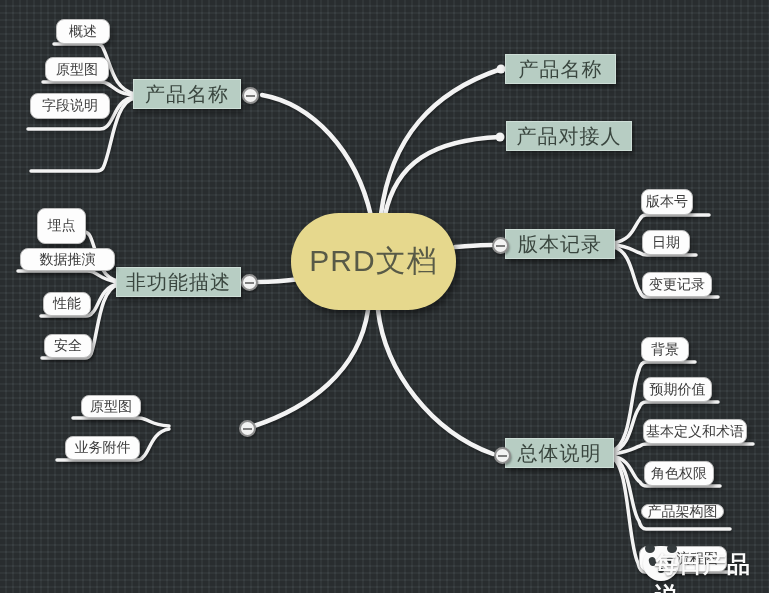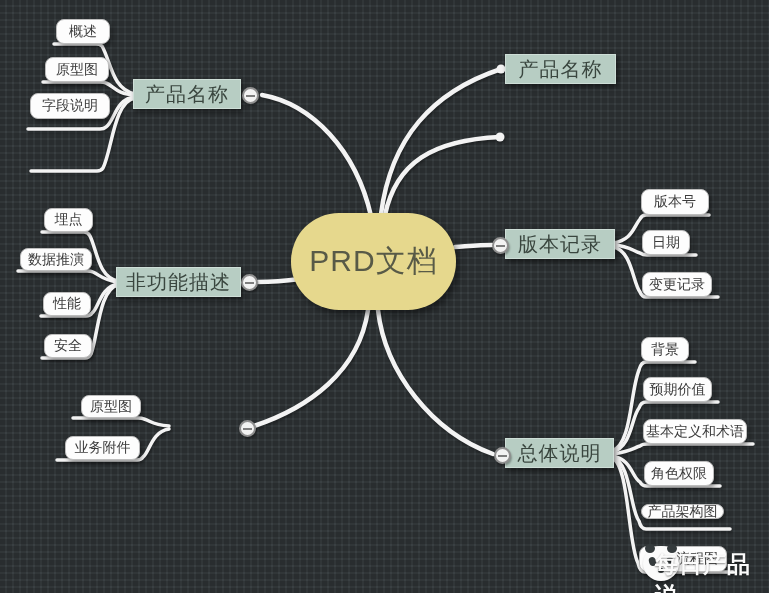--- a/index.html
+++ b/index.html
@@ -104,42 +104,43 @@
       <path d="M612,458 C629,464 628,545 638,563 Q640,572 645,572 L733,572"></path>
     </g>
   </svg>
 
   <div class="node center" style="left:291px;top:213px;width:165px;height:97px">PRD文档</div>
 
   <div class="node branch" style="left:133px;top:79px;width:108px;height:30px">产品名称</div>
   <div class="node branch" style="left:116px;top:267px;width:125px;height:30px">非功能描述</div>
 
   <div class="node branch" style="left:505px;top:54px;width:111px;height:30px">产品名称</div>
+  <div class="node branch" style="left:506px;top:121px;width:126px;height:30px">产品对接人</div>
   <div class="node branch" style="left:505px;top:229px;width:110px;height:30px">版本记录</div>
   <div class="node branch" style="left:505px;top:438px;width:109px;height:30px">总体说明</div>
 
   <div class="collapse" style="left:242px;top:87px"></div>
   <div class="collapse" style="left:241px;top:274px"></div>
   <div class="collapse" style="left:239px;top:420px"></div>
   <div class="collapse" style="left:492px;top:237px"></div>
   <div class="collapse" style="left:494px;top:447px"></div>
 
   <div class="node leaf" style="left:56px;top:19px;width:54px;height:25px">概述</div>
   <div class="node leaf" style="left:45px;top:57px;width:64px;height:25px">原型图</div>
   <div class="node leaf" style="left:30px;top:93px;width:80px;height:26px">字段说明</div>
 
-  <div class="node leaf" style="left:44px;top:208px;width:49px;height:24px">埋点</div>
-  <div class="node leaf" style="left:20px;top:248px;width:72px;height:23px">数据推演</div>
+  <div class="node leaf" style="left:37px;top:208px;width:49px;height:36px">埋点</div>
+  <div class="node leaf" style="left:20px;top:248px;width:95px;height:23px">数据推演</div>
   <div class="node leaf" style="left:43px;top:292px;width:48px;height:24px">性能</div>
   <div class="node leaf" style="left:44px;top:334px;width:48px;height:24px">安全</div>
 
   <div class="node leaf" style="left:81px;top:395px;width:60px;height:23px">原型图</div>
   <div class="node leaf" style="left:65px;top:436px;width:75px;height:24px">业务附件</div>
 
-  <div class="node leaf" style="left:641px;top:189px;width:68px;height:26px">版本号</div>
+  <div class="node leaf" style="left:641px;top:189px;width:52px;height:26px">版本号</div>
   <div class="node leaf" style="left:642px;top:230px;width:48px;height:25px">日期</div>
   <div class="node leaf" style="left:642px;top:272px;width:70px;height:25px">变更记录</div>
 
   <div class="node leaf" style="left:641px;top:337px;width:48px;height:25px">背景</div>
   <div class="node leaf" style="left:643px;top:377px;width:69px;height:25px">预期价值</div>
   <div class="node leaf" style="left:643px;top:419px;width:104px;height:25px">基本定义和术语</div>
   <div class="node leaf" style="left:644px;top:461px;width:70px;height:25px">角色权限</div>
   <div class="node leaf" style="left:641px;top:504px;width:83px;height:15px">产品架构图</div>
   <div class="node leaf" style="left:639px;top:546px;width:88px;height:26px">业务流程图</div>
 

